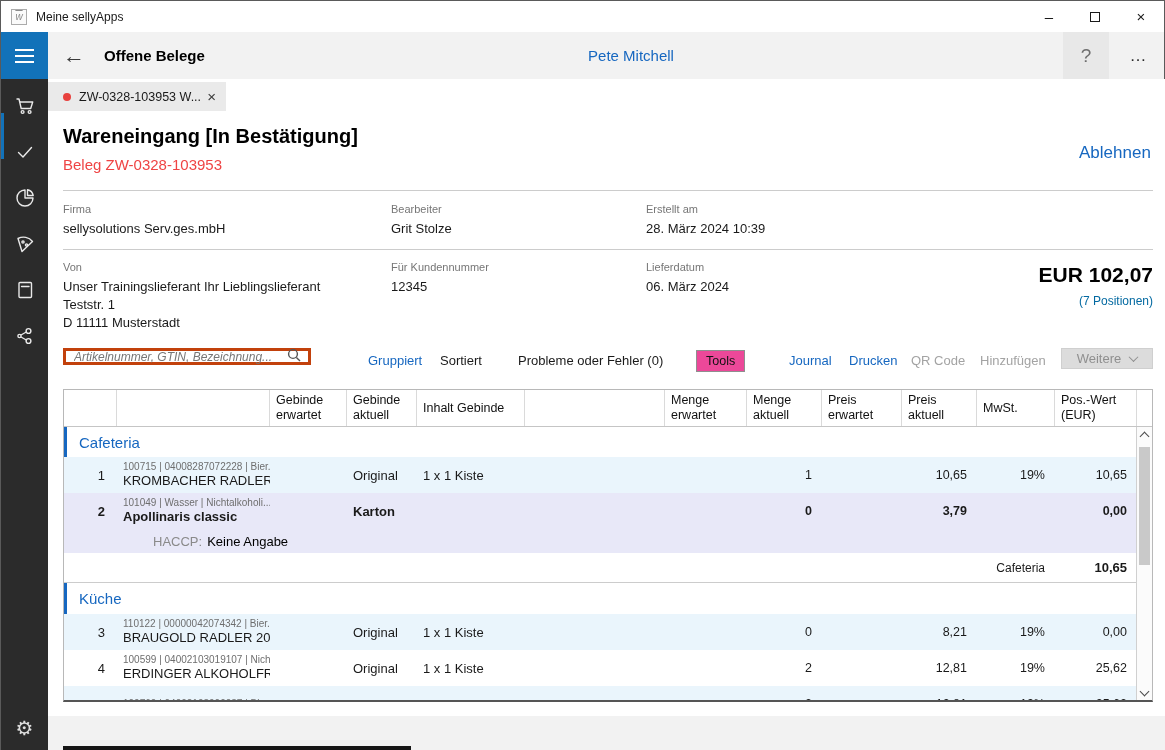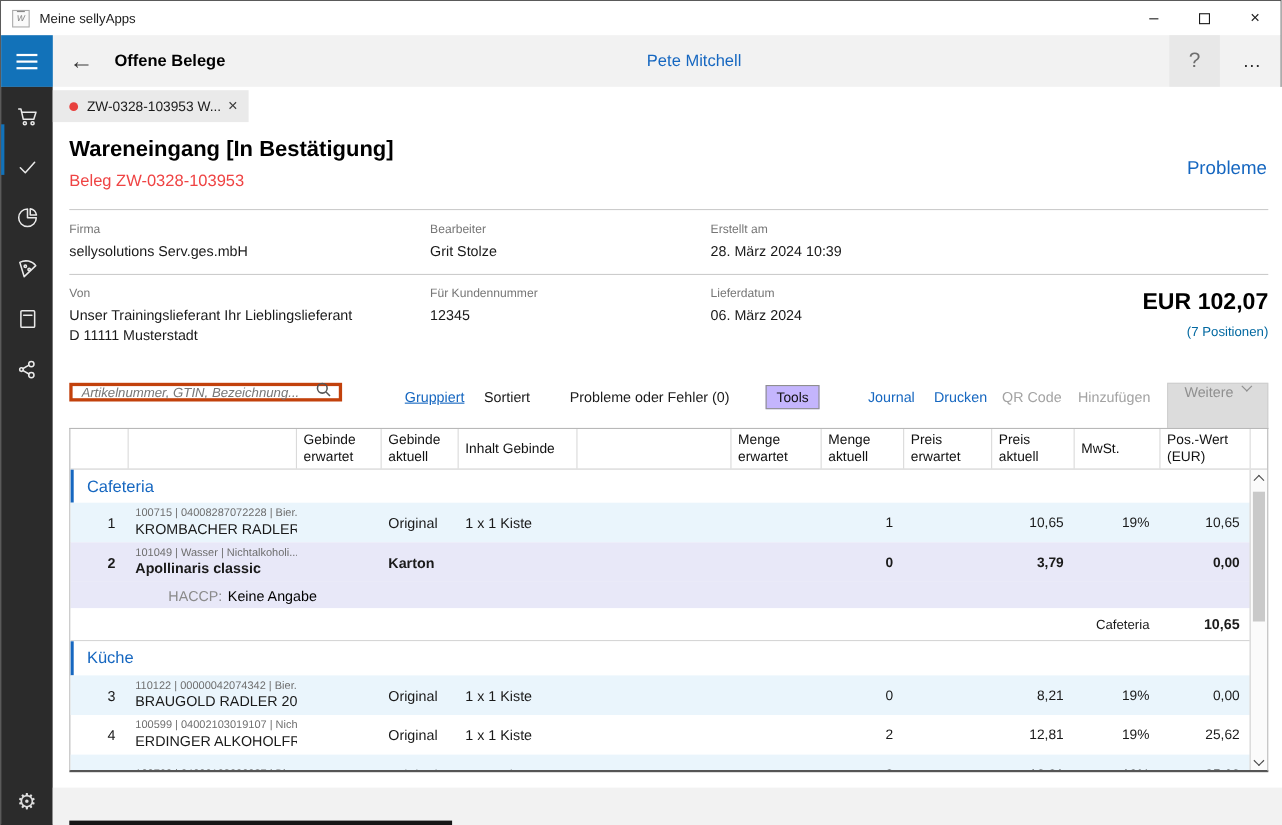--- a/index.html
+++ b/index.html
@@ -65,26 +65,26 @@
   .total-amount { position:absolute; right:13px; top:184px; font-size:21px; font-weight:bold; color:#000; }
   .total-pos { position:absolute; right:13px; top:215px; font-size:12px; color:#0369a1;text-align:center; }
 
   
   .search-box { position:absolute; left:15px; top:269px; width:248px; height:17px; border:3px solid #c2410c; background:#fff;
                 display:flex; align-items:center; }
   .search-box input { flex:1; border:none; outline:none; background:transparent; font-family:inherit; font-size:12px; padding-left:8px; color:#333; }
   .search-box input::placeholder { font-style:italic; color:#767676; }
   .search-glyph { margin-right:7px; flex:none; }
   .tb-link { position:absolute; top:274px; font-size:13px; cursor:pointer; white-space:nowrap; }
-  .accent { color:var(--accent); } .underl { text-decoration:underline; }
+  .accent { color:var(--accent); } .underl { }
   .plain { color:#1a1a1a; } .disab { color:#a3a3a3; cursor:default; }
-  .tools-btn { position:absolute; left:648px; top:271px; height:22px; padding:0 9px; background:#c4b5fd; border:1px solid #8f8f8f;
+  .tools-btn { position:absolute; left:648px; top:271px; height:22px; padding:0 9px; background:#ec4899; border:1px solid #8f8f8f;
                font-size:12.5px; color:#111; display:flex; align-items:center; cursor:pointer; }
-  .weitere-btn { position:absolute; left:1013px; top:269px; width:92px; height:42px; background:#dcdcdc; border:1px solid #cfcfcf;
-                 display:flex; justify-content:center; gap:9px; font-size:13px; color:#8f8f8f; cursor:default; }
+  .weitere-btn { position:absolute; left:1013px; top:269px; width:92px; height:21px; background:#dcdcdc; border:1px solid #cfcfcf;
+                 display:flex; align-items:center; justify-content:center; gap:9px; font-size:13px; color:#8f8f8f; cursor:default; }
   .chev-down { width:7px; height:7px; border-right:1.5px solid #8f8f8f; border-bottom:1.5px solid #8f8f8f;
                transform:rotate(45deg) translate(-1px,-1px); }
 
   
   .table { position:absolute; left:15px; top:310px; width:1090px; height:313px; background:#fff;
            border:1px solid #b8b8b8; border-bottom:2px solid #555; overflow:hidden; }
   .thead { display:grid; grid-template-columns:var(--cols); height:37px; border-bottom:1px solid #c5c5c5; }
   .th { font-size:12.5px; color:#111; padding:3px 6px; border-right:1px solid #dadada; display:flex; align-items:center; line-height:15px; }
   .tbody { position:relative; width:1073px; }
   .group-h { height:30px; border-left:3px solid var(--accent); background:#fff; display:flex; align-items:center;
@@ -193,37 +193,38 @@
 
   <div class="main">
 
     <div class="tab">
       <span class="tab-dot"></span>
       <span class="tab-label">ZW-0328-103953 W...</span>
       <span class="tab-close">×</span>
     </div>
 
     <div class="doc-title">Wareneingang [In Bestätigung]</div>
-    <div class="btn-reject">Probleme</div>
+    <div class="btn-reject">Ablehnen</div>
     <div class="doc-number">Beleg ZW-0328-103953</div>
 
     <div class="hr hr1"></div>
 
     <div class="fld-label l-col1 lrow1">Firma</div>
     <div class="fld-value l-col1 vrow1">sellysolutions Serv.ges.mbH</div>
     <div class="fld-label l-col2 lrow1">Bearbeiter</div>
     <div class="fld-value l-col2 vrow1">Grit Stolze</div>
     <div class="fld-label l-col3 lrow1">Erstellt am</div>
     <div class="fld-value l-col3 vrow1">28. März 2024 10:39</div>
 
     <div class="hr hr2"></div>
 
     <div class="fld-label l-col1 lrow2">Von</div>
     <div class="fld-value l-col1 vrow2">
       <div>Unser Trainingslieferant Ihr Lieblingslieferant</div>
+      <div>Teststr. 1</div>
       <div>D 11111 Musterstadt</div>
     </div>
     <div class="fld-label l-col2 lrow2">Für Kundennummer</div>
     <div class="fld-value l-col2 vrow2">12345</div>
     <div class="fld-label l-col3 lrow2">Lieferdatum</div>
     <div class="fld-value l-col3 vrow2">06. März 2024</div>
 
     <div class="total-amount">EUR 102,07</div>
     <div class="total-pos">(7 Positionen)</div>
 

